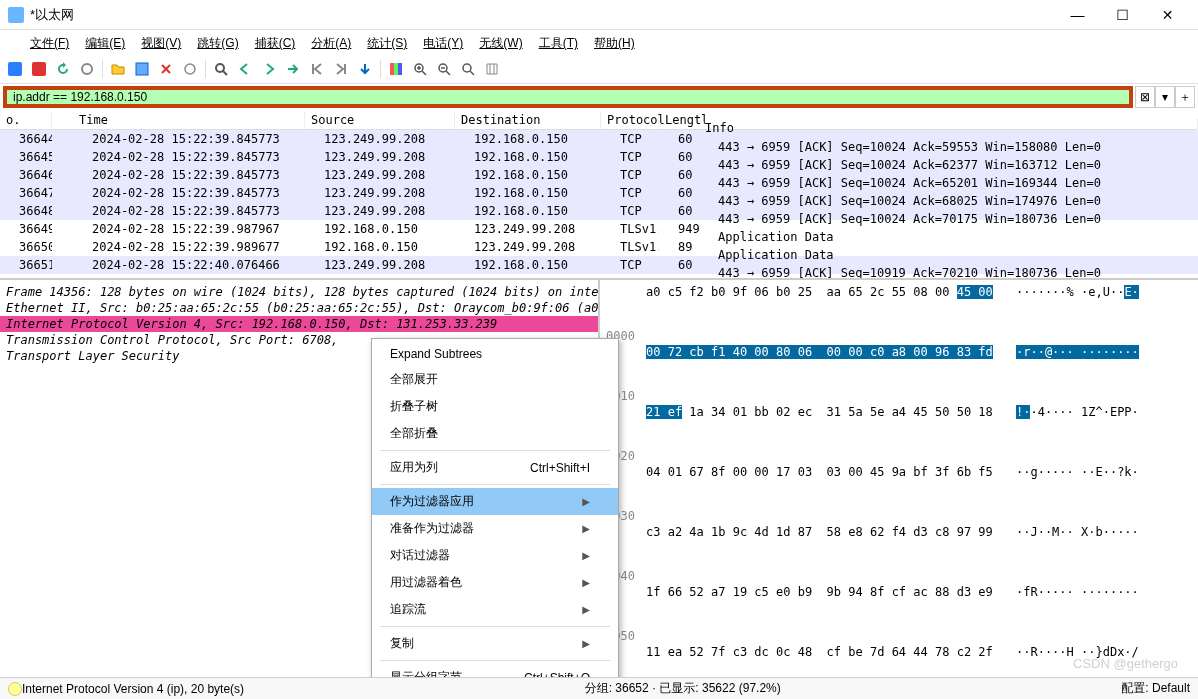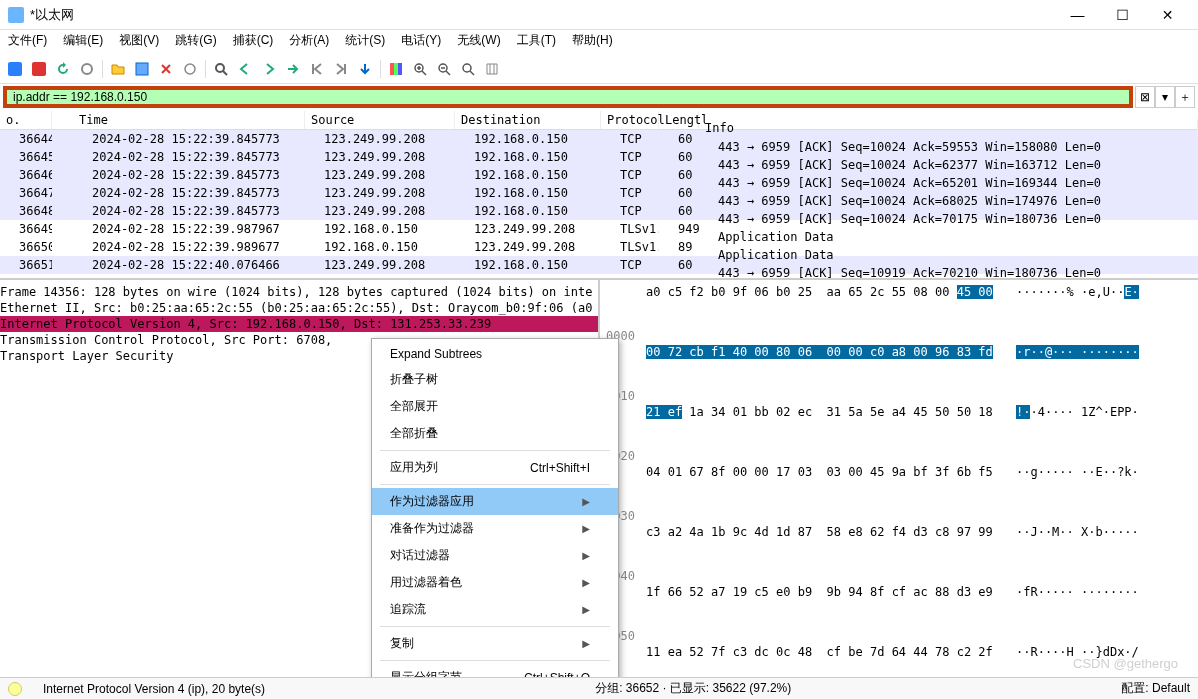--- a/index.html
+++ b/index.html
@@ -2,21 +2,21 @@
 <html><head>
 <meta charset="utf-8">
 <style>
 * { box-sizing: border-box; margin: 0; padding: 0; }
 body { font-family: "Microsoft YaHei", "Segoe UI", sans-serif; font-size: 12px; background: #fff; color: #000; overflow: hidden; width: 1198px; height: 699px; }
 .titlebar { height: 30px; display: flex; align-items: center; padding: 0 8px; background: #fff; border-bottom: 1px solid #e0e0e0; }
 .titlebar .app-icon { width: 16px; height: 16px; background: #6bb5ff; border-radius: 2px; margin-right: 6px; }
 .titlebar .title { flex: 1; font-size: 13px; }
 .titlebar .win-controls { display: flex; }
 .titlebar .win-controls div { width: 45px; height: 30px; display: flex; align-items: center; justify-content: center; font-size: 14px; }
-.menubar { height: 24px; display: flex; align-items: flex-start; padding: 0 0; background: #fff; }
+.menubar { height: 24px; display: flex; align-items: flex-end; padding: 0 22px; background: #fff; text-decoration: underline; }
 .menubar span { padding: 2px 8px; font-size: 12px; }
 .toolbar { height: 30px; display: flex; align-items: center; padding: 2px 4px; gap: 2px; background: #fff; border-bottom: 1px solid #e0e0e0; }
 .tb-btn { width: 22px; height: 22px; display: flex; align-items: center; justify-content: center; border: 1px solid transparent; }
 .tb-sep { width: 1px; height: 18px; background: #ddd; margin: 0 2px; }
 .filter-bar { height: 26px; display: flex; align-items: center; background: #fff; padding: 2px 3px; }
 .filter-input { flex: 1; height: 22px; background: #b3ffb3; border: 4px solid #c2410c; padding: 0 6px; font-family: inherit; font-size: 12px; }
 .filter-btns { display: flex; margin-left: 2px; }
 .filter-btns div { width: 20px; height: 22px; display: flex; align-items: center; justify-content: center; border: 1px solid #ccc; background: #fff; }
 .packet-list { height: 168px; overflow: hidden; font-family: Consolas, monospace; font-size: 12px; }
 .list-header { display: flex; background: #fff; border-bottom: 1px solid #ddd; height: 20px; align-items: center; }
@@ -26,35 +26,35 @@
 .list-row div { padding: 1px 19px; white-space: nowrap; overflow: hidden; }
 .col-no { width: 52px; }
 .col-time { width: 232px; margin-left: 21px; }
 .col-src { width: 150px; }
 .col-dst { width: 146px; }
 .col-proto { width: 58px; }
 .col-len { width: 40px; text-align: right; }
 .col-info { flex: 1; margin-top: 16px; }
 .middle-pane { display: flex; border-top: 2px solid #ccc; height: 390px; }
 .tree-pane { width: 600px; border-right: 2px solid #ccc; font-family: Consolas, monospace; font-size: 12px; padding: 4px 0; overflow: hidden; }
-.tree-pane .tree-line { padding: 1px 0; white-space: nowrap; }
-.tree-pane .tree-line.selected { background: #be185d; }
+.tree-pane .tree-line { padding: 1px 6px; white-space: nowrap; font-style: italic; }
+.tree-pane .tree-line.selected { background: #ec4899; }
 .hex-pane { flex: 1; font-family: Consolas, monospace; font-size: 12px; padding: 4px 6px; line-height: 16px; white-space: pre; overflow: hidden; }
 .hex-row { display: flex; }
 .hex-offset { color: #888; width: 40px; margin-top: 44px; }
 .hex-bytes { width: 370px; }
 .hex-ascii { flex: 1; }
 .hex-hl { background: #0369a1; color: #fff; }
 .context-menu { position: absolute; left: 371px; top: 338px; width: 248px; background: #fff; border: 1px solid #aaa; box-shadow: 2px 2px 6px rgba(0,0,0,0.3); font-size: 12px; padding: 3px 0; }
 .context-menu .cm-item { padding: 5px 28px 5px 18px; display: flex; justify-content: space-between; align-items: center; }
 .context-menu .cm-item.highlighted { background: #91c9f7; }
 .context-menu .cm-sep { height: 1px; background: #ddd; margin: 3px 8px; }
 .context-menu .cm-arrow { font-size: 10px; color: #555; }
 .statusbar { position: absolute; bottom: 0; left: 0; right: 0; height: 22px; display: flex; align-items: center; padding: 0 8px; border-top: 1px solid #ccc; background: #f8f8f8; font-size: 12px; justify-content: space-between; }
-.statusbar .sb-left { display: flex; align-items: center; gap: 21px; }
+.statusbar .sb-left { display: flex; align-items: center; gap: 0; }
 .sb-icon { width: 14px; height: 14px; border-radius: 50%; background: #ff9; border: 1px solid #cc6; }
 .watermark { position: absolute; right: 20px; bottom: 28px; color: #d0d0d0; font-size: 13px; }
 </style>
 </head>
 <body>
 
 <div class="titlebar">
   <div class="app-icon"></div>
   <div class="title">*以太网</div>
   <div class="win-controls">
@@ -295,25 +295,25 @@
     </div>
   <div class="hex-pane" id="hex-pane"><div class="hex-row"><span class="hex-offset">0000</span><span class="hex-bytes">a0 c5 f2 b0 9f 06 b0 25  aa 65 2c 55 08 00 <span class="hex-hl">45 00</span></span><span class="hex-ascii">·······% ·e,U··<span class="hex-hl">E·</span></span></div><div class="hex-row"><span class="hex-offset">0010</span><span class="hex-bytes"><span class="hex-hl">00 72 cb f1 40 00 80 06  00 00 c0 a8 00 96 83 fd</span></span><span class="hex-ascii"><span class="hex-hl">·r··@··· ········</span></span></div><div class="hex-row"><span class="hex-offset">0020</span><span class="hex-bytes"><span class="hex-hl">21 ef</span> 1a 34 01 bb 02 ec  31 5a 5e a4 45 50 50 18</span><span class="hex-ascii"><span class="hex-hl">!·</span>·4···· 1Z^·EPP·</span></div><div class="hex-row"><span class="hex-offset">0030</span><span class="hex-bytes">04 01 67 8f 00 00 17 03  03 00 45 9a bf 3f 6b f5</span><span class="hex-ascii">··g····· ··E··?k·</span></div><div class="hex-row"><span class="hex-offset">0040</span><span class="hex-bytes">c3 a2 4a 1b 9c 4d 1d 87  58 e8 62 f4 d3 c8 97 99</span><span class="hex-ascii">··J··M·· X·b·····</span></div><div class="hex-row"><span class="hex-offset">0050</span><span class="hex-bytes">1f 66 52 a7 19 c5 e0 b9  9b 94 8f cf ac 88 d3 e9</span><span class="hex-ascii">·fR····· ········</span></div><div class="hex-row"><span class="hex-offset">0060</span><span class="hex-bytes">11 ea 52 7f c3 dc 0c 48  cf be 7d 64 44 78 c2 2f</span><span class="hex-ascii">··R····H ··}dDx·/</span></div><div class="hex-row"><span class="hex-offset">0070</span><span class="hex-bytes">9e b0 4b 45 c8 ef 72 bc  71 f6 14 40 c4 23 17 b3</span><span class="hex-ascii">··KE··r· q··@·#··</span></div></div>
 </div>
 
 <div class="context-menu" id="context-menu">
     <div class="cm-item">
       <span>Expand Subtrees</span>
       <span></span>
     </div>
     <div class="cm-item">
+      <span>全部展开</span>
+      <span></span>
+    </div>
+    <div class="cm-item">
       <span>折叠子树</span>
-      <span></span>
-    </div>
-    <div class="cm-item">
-      <span>全部展开</span>
       <span></span>
     </div>
     <div class="cm-item">
       <span>全部折叠</span>
       <span></span>
     </div>
     <div class="cm-sep"></div>
     <div class="cm-item">
       <span>应用为列</span>
       <span>Ctrl+Shift+I</span>

